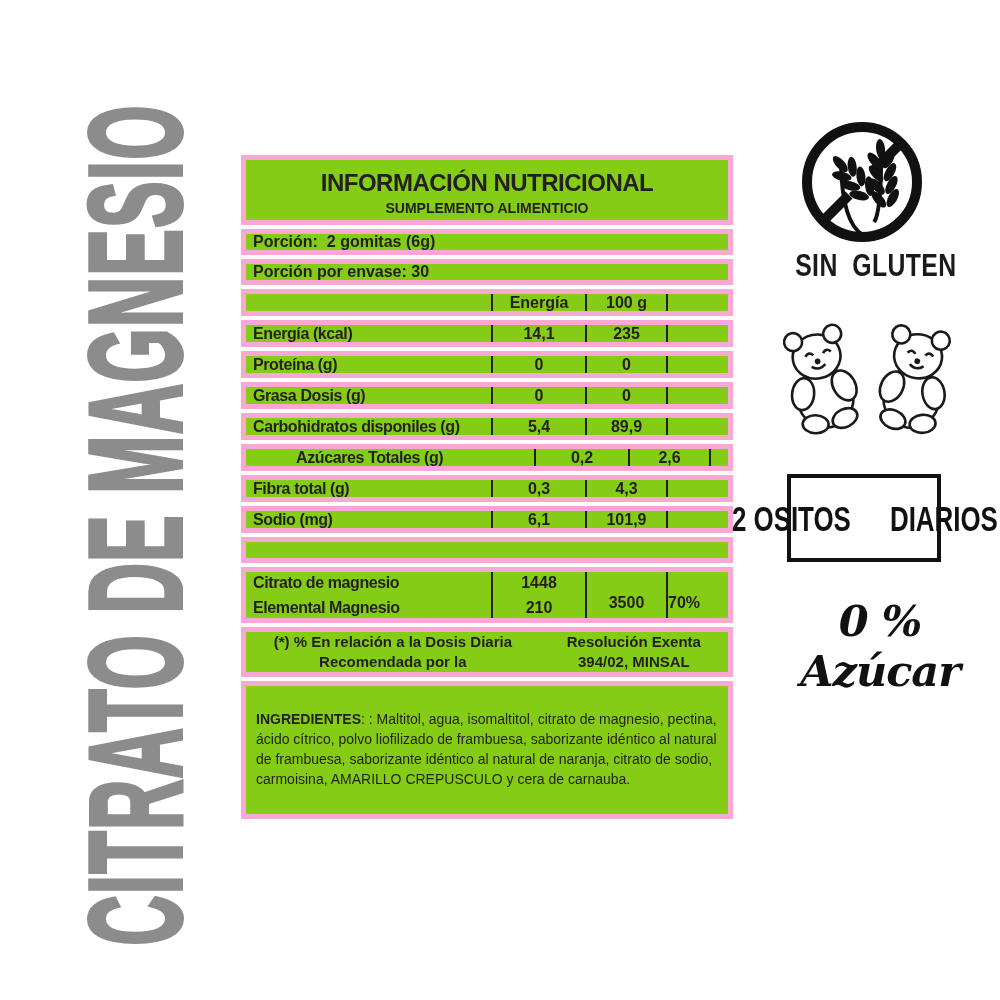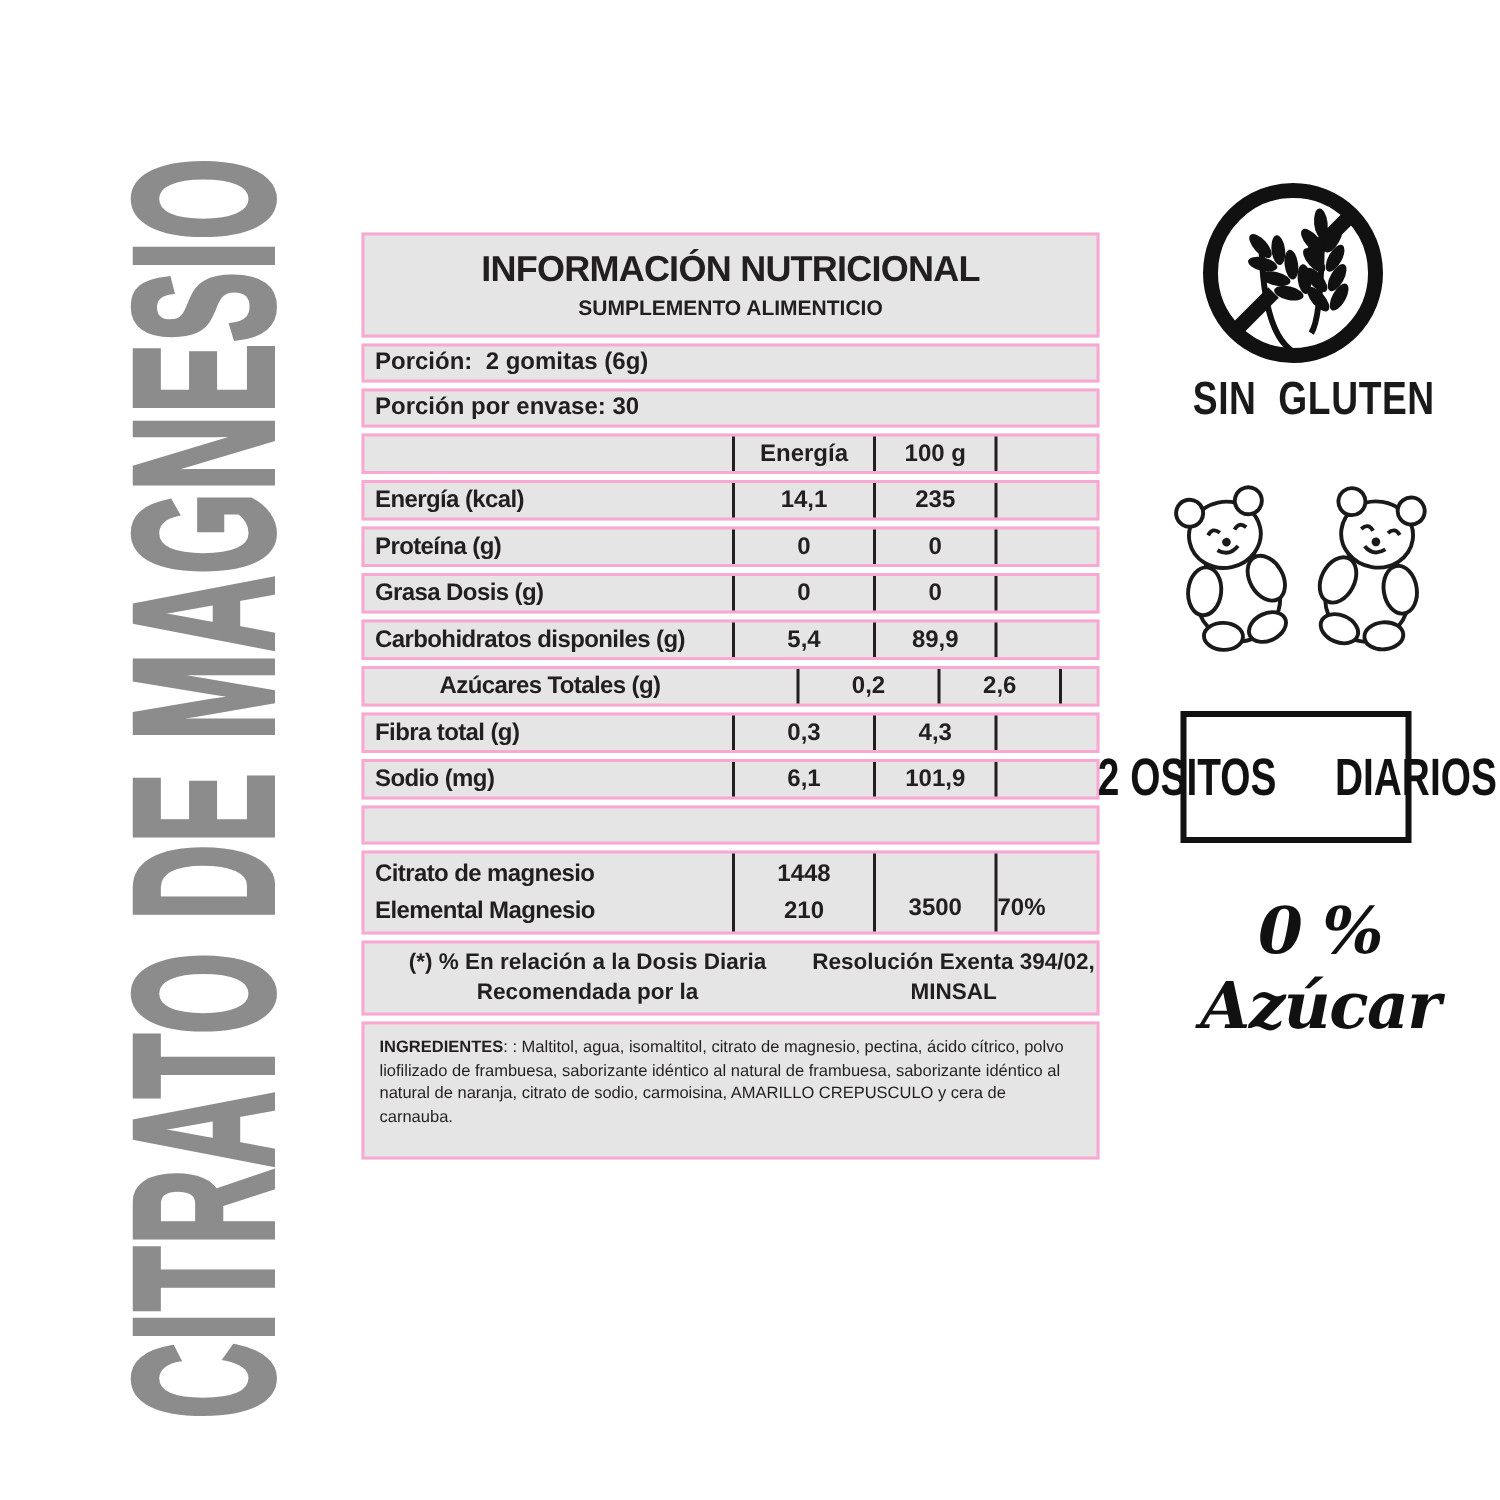--- a/index.html
+++ b/index.html
@@ -9,21 +9,21 @@
   
   .side-label{position:absolute;left:-285px;top:470px;width:840px;height:110px;
               transform:rotate(-90deg);display:flex;align-items:center;justify-content:center;}
   .side-label .cond{display:inline-block;white-space:nowrap;font-weight:bold;
               font-size:132px;letter-spacing:2px;color:#8c8c8c;
               -webkit-text-stroke:4px #8c8c8c;
               transform:scaleX(0.53);transform-origin:center;}
 
   
   .panel{position:absolute;left:241px;top:155px;width:492px;}
-  .box{box-sizing:border-box;border:2px solid #f9a8d4;background:#e5e5e5;margin-bottom:4px;}
+  .box{box-sizing:border-box;border:5px solid #f9a8d4;background:#84cc16;margin-bottom:4px;}
   .title-box{height:70px;text-align:center;padding-top:9px;}
   .title-box .t1{font-size:24px;font-weight:bold;letter-spacing:-0.5px;}
   .title-box .t2{font-size:14px;font-weight:bold;margin-top:3px;}
   .line-box{height:26px;display:flex;align-items:center;padding-left:7px;
             font-size:16px;font-weight:bold;white-space:pre;}
   .cols{display:flex;align-items:stretch;height:27px;}
   .cols .c1{width:238px;display:flex;align-items:center;padding-left:7px;
             font-size:16px;font-weight:bold;letter-spacing:-0.4px;overflow:hidden;}
   .cols .c1.indent{padding-left:50px;}
   .cols .c2{width:94px;border-left:2px solid #231f20;display:flex;align-items:center;
@@ -36,21 +36,21 @@
   .empty-box{height:26px;}
   .mineral{height:56px;}
   .mineral .c1,.mineral .c2,.mineral .c3,.mineral .c4{flex-direction:column;justify-content:center;}
   .mineral .c1{align-items:flex-start;}
   .mineral .c1 div,.mineral .c2 div{line-height:25px;}
   .mineral .c3,.mineral .c4{justify-content:flex-end;}
   .mineral .c3 div,.mineral .c4 div{line-height:25px;margin-bottom:3px;}
   .footnote{height:50px;display:flex;align-items:center;
             justify-content:center;font-size:15px;font-weight:bold;line-height:1.35;
             text-align:center;}
-  .ingredients{min-height:92px;padding:8px 10px;font-size:11px;line-height:1.42;
+  .ingredients{min-height:92px;padding:24px 10px;font-size:14px;line-height:1.42;
             margin-bottom:0;}
   .ingredients .b{font-weight:bold;}
 
   
   .gluten-icon{position:absolute;left:797px;top:117px;}
   .sin-gluten{position:absolute;left:775px;top:248px;width:170px;text-align:center;}
   .sin-gluten .cond{display:inline-block;white-space:nowrap;font-weight:bold;font-size:31px;
             letter-spacing:0.5px;word-spacing:9px;color:#1a1a1a;
             transform:scaleX(0.8);transform-origin:center;}
   .bears{position:absolute;left:776px;top:318px;}

